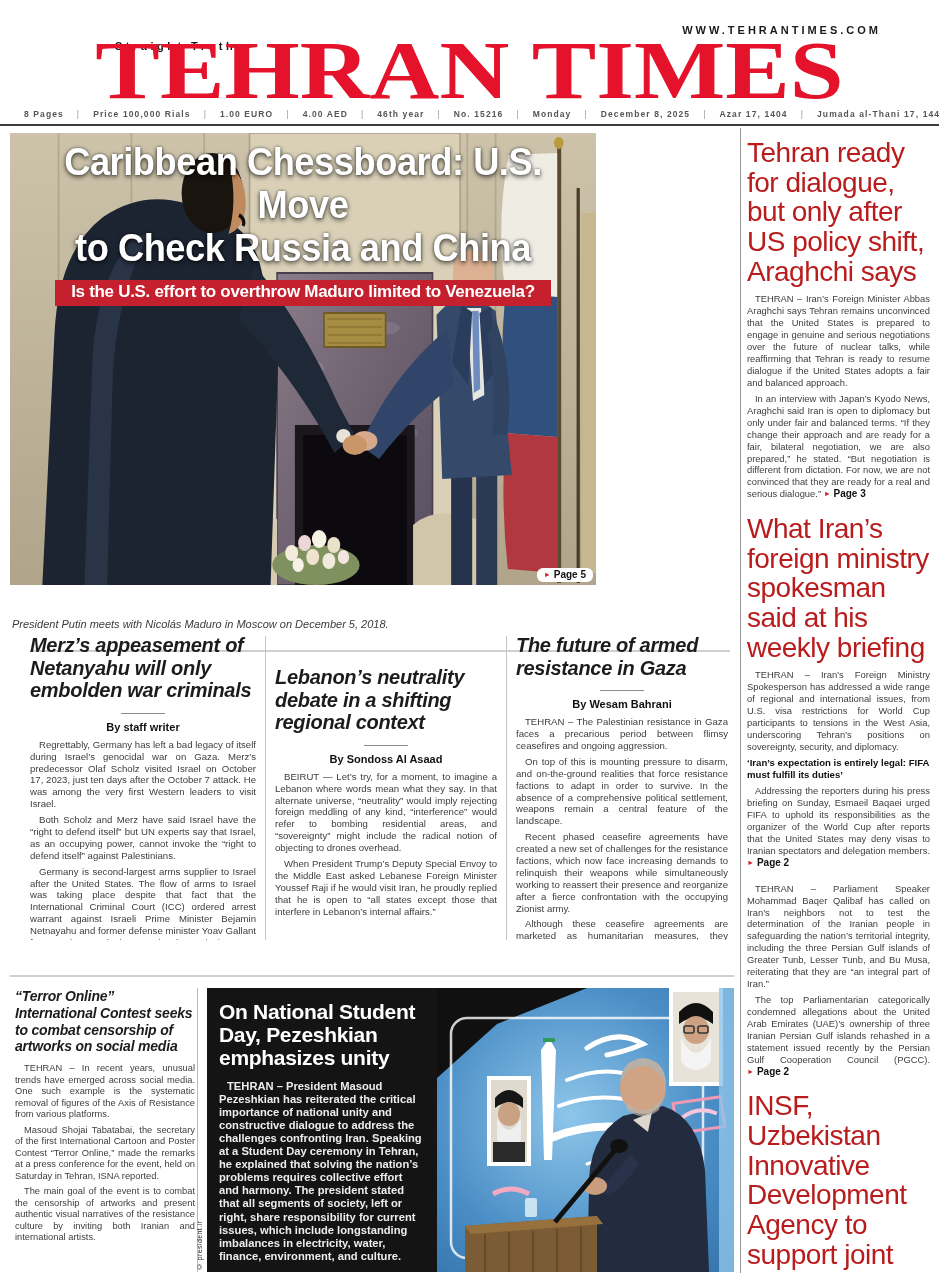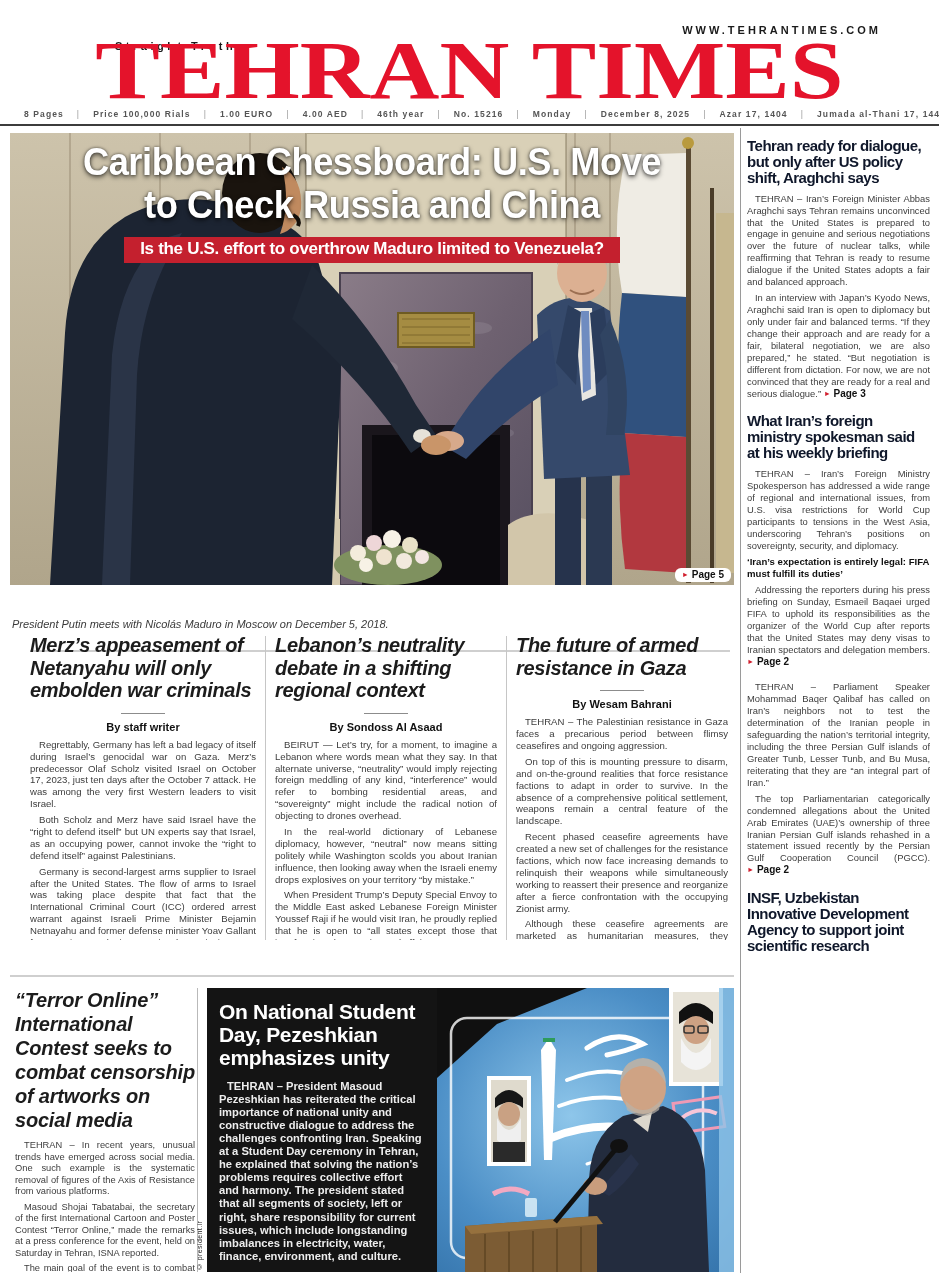--- a/index.html
+++ b/index.html
@@ -18,70 +18,70 @@
               font-family:"Liberation Serif", serif; font-weight:bold; color:#e4132b;
               font-size:82px; line-height:1; transform:scaleX(1.18); letter-spacing:0; }
   .infobar { position:absolute; left:24px; right:24px; top:109px; display:flex;
              justify-content:space-between; align-items:center; font-size:8.5px;
              font-weight:bold; letter-spacing:1.1px; color:#555; white-space:nowrap;gap:13px; }
   .infobar .sep { color:#999; font-weight:normal; }
   .hrule-top { position:absolute; left:0; right:0; top:124px; border-top:2px solid #3c3c3c; }
   .vmain { position:absolute; left:740px; top:128px; width:1px; height:1145px; background:#9a9a9a; }
 
   
-  .lead { position:absolute; left:10px; top:133px; width:724px; height:452px; overflow:hidden; }
+  .lead { position:absolute; left:10px; top:133px; width:586px; height:452px; overflow:hidden; }
   .lead svg { position:absolute; inset:0; width:100%; height:100%; }
   .lead-head { position:absolute; left:0; right:0; top:8px; text-align:center; }
   .lead-line { display:block; font-size:39px; line-height:1.1; font-weight:bold; color:#fff;
                transform:scaleX(.93); letter-spacing:-0.5px;
                text-shadow:0 2px 6px rgba(0,0,0,.65), 0 0 3px rgba(0,0,0,.5); }
   .lead-sub { display:inline-block; margin-top:10px; background:#c4202e; color:#fff;
               font-size:17px; font-weight:bold; padding:2px 16px 4px; letter-spacing:-0.3px; }
   .badge { position:absolute; right:3px; bottom:3px; background:#fff; padding:1px 7px 2px;
            font-size:10px; font-weight:bold; color:#111;border-radius:6px; }
   .arr { color:#d11d2c; font-size:0.72em; vertical-align:1px; }
   .caption { position:absolute; left:12px; top:618px; font-size:11px; font-style:italic; color:#3a3a3a; }
   .hrule-cap { position:absolute; left:30px; width:700px; top:650px; border-top:2px solid #cfcfcf; }
 
   
   .opeds { position:absolute; left:30px; top:634px; width:700px; height:306px; display:flex; }
   .oped { overflow:hidden; }
-  .oped.c1 { width:226px; } .oped.c2 { width:222px; } .oped.c3 { width:212px; }
+  .oped.c1 { width:226px; } .oped.c2 { width:222px;margin-top:32px; } .oped.c3 { width:212px; }
   .vdiv { width:1px; background:#c6c6c6; margin:2px 9px 0; }
   .oped h2 { font-size:20px; font-style:italic; font-weight:bold; line-height:1.13;
              color:#1c1c1c; letter-spacing:-0.3px; }
   .bylinerule { width:44px; border-top:1px solid #8c8c8c; margin:11px auto 7px; }
   .byline { text-align:center; font-weight:bold; font-size:11px; color:#111; margin-bottom:6px; }
   .oped p, .bl p { font-size:9.6px; line-height:1.24; text-align:justify; color:#3d3d3d;
             text-indent:9px; margin-bottom:4px; }
   .pref { font-weight:bold; color:#111; white-space:nowrap; font-size:10px; }
 
   .hrule-bot { position:absolute; left:10px; width:724px; top:975px; border-top:2px solid #cfcfcf; }
 
   
   .bl { position:absolute; left:15px; top:988px; width:180px; height:284px; overflow:hidden; }
-  .bl h2 { font-size:20px; font-style:italic; font-weight:bold; line-height:1.2;
+  .bl h2 { font-size:14px; font-style:italic; font-weight:bold; line-height:1.2;
            color:#1c1c1c; margin-bottom:8px; letter-spacing:-0.2px; }
   .bl p { font-size:9.3px; }
   .vdiv-b { position:absolute; left:197px; top:988px; width:1px; height:284px; background:#b9b9b9; }
   .credit { position:absolute; left:196px; top:1150px; height:120px; writing-mode:vertical-rl;
             transform:rotate(180deg); font-size:7px; color:#222; letter-spacing:0.4px; }
   .blackbox { position:absolute; left:207px; top:988px; width:230px; height:284px;
               background:#141414; color:#fff; padding:13px 12px; overflow:hidden; }
   .blackbox h2 { font-size:21px; line-height:1.09; font-weight:bold; letter-spacing:-0.3px;
                  margin-bottom:10px; }
   .blackbox p { font-size:11.2px; font-weight:bold; line-height:1.17; color:#ededed;
                 text-indent:8px; text-align:left; }
   .sphoto { position:absolute; left:437px; top:988px; width:297px; height:284px; overflow:hidden; }
   .sphoto svg { width:100%; height:100%; display:block; }
 
   
   .rc { position:absolute; left:747px; top:138px; width:183px; height:1134px; overflow:hidden; }
   .rc .art { margin-bottom:13px; }
-  .rc h2 { font-size:15px; line-height:1.06; font-weight:bold; color:#0f172a;
+  .rc h2 { font-size:28px; line-height:1.06; font-weight:normal; color:#b91c1c;
            letter-spacing:-0.5px; margin-bottom:7px; }
   .rc p { font-size:9.4px; line-height:1.27; text-align:justify; color:#3d3d3d;
           text-indent:8px; margin-bottom:4px; }
   .rc .subhead { font-size:9.6px; font-weight:bold; color:#111; text-indent:0; text-align:left; }
 </style>
 </head>
 <body>
 
 <div class="page">
 
@@ -219,21 +219,20 @@
       <p>Regrettably, Germany has left a bad legacy of itself during Israel’s genocidal war on Gaza.  Merz’s predecessor Olaf Scholz visited Israel on October 17, 2023, just ten days after the October 7 attack. He was among the very first Western leaders to visit Israel.</p>
       <p>Both Scholz and Merz have said Israel have the “right to defend itself” but UN experts say that Israel, as an occupying power, cannot invoke the “right to defend itself” against Palestinians.</p>
       <p>Germany is second-largest arms supplier to Israel after the United States. The flow of arms to Israel was taking place despite that fact that the International Criminal Court (ICC) ordered arrest warrant against Israeli Prime Minister Bejamin Netnayahu and former defense minister Yoav Gallant for war crimes and crimes against humanity in Gaza.</p>
     </div>
     <div class="vdiv"></div>
     <div class="oped c2">
       <h2>Lebanon’s neutrality debate in a shifting regional context</h2>
       <div class="bylinerule"></div>
       <div class="byline">By Sondoss Al Asaad</div>
       <p>BEIRUT — Let’s try, for a moment, to imagine a Lebanon where words mean what they say. In that alternate universe, “neutrality” would imply rejecting foreign meddling of any kind, “interference” would refer to bombing residential areas, and “sovereignty” might include the radical notion of objecting to drones overhead.</p>
-      <p>In the real-world dictionary of Lebanese diplomacy, however, “neutral” now means sitting politely while Washington scolds you about Iranian influence, then looking away when the Israeli enemy drops explosives on your territory “by mistake.”</p>
       <p>When President Trump’s Deputy Special Envoy to the Middle East asked Lebanese Foreign Minister Youssef Raji if he would visit Iran, he proudly replied that he is open to “all states except those that interfere in Lebanon’s internal affairs.”</p>
     </div>
     <div class="vdiv"></div>
     <div class="oped c3">
       <h2>The future of armed resistance in Gaza</h2>
       <div class="bylinerule"></div>
       <div class="byline">By Wesam Bahrani</div>
       <p>TEHRAN – The Palestinian resistance in Gaza faces a precarious period between flimsy ceasefires and ongoing aggression.</p>
       <p>On top of this is mounting pressure to disarm, and on-the-ground realities that force resistance factions to adapt in order to survive. In the absence of a comprehensive political settlement, weapons remain a central feature of the landscape.</p>
       <p>Recent phased ceasefire agreements have created a new set of challenges for the resistance factions, which now face increasing demands to relinquish their weapons while simultaneously working to reassert their presence and reorganize after a fierce confrontation with the occupying Zionist army.</p>

